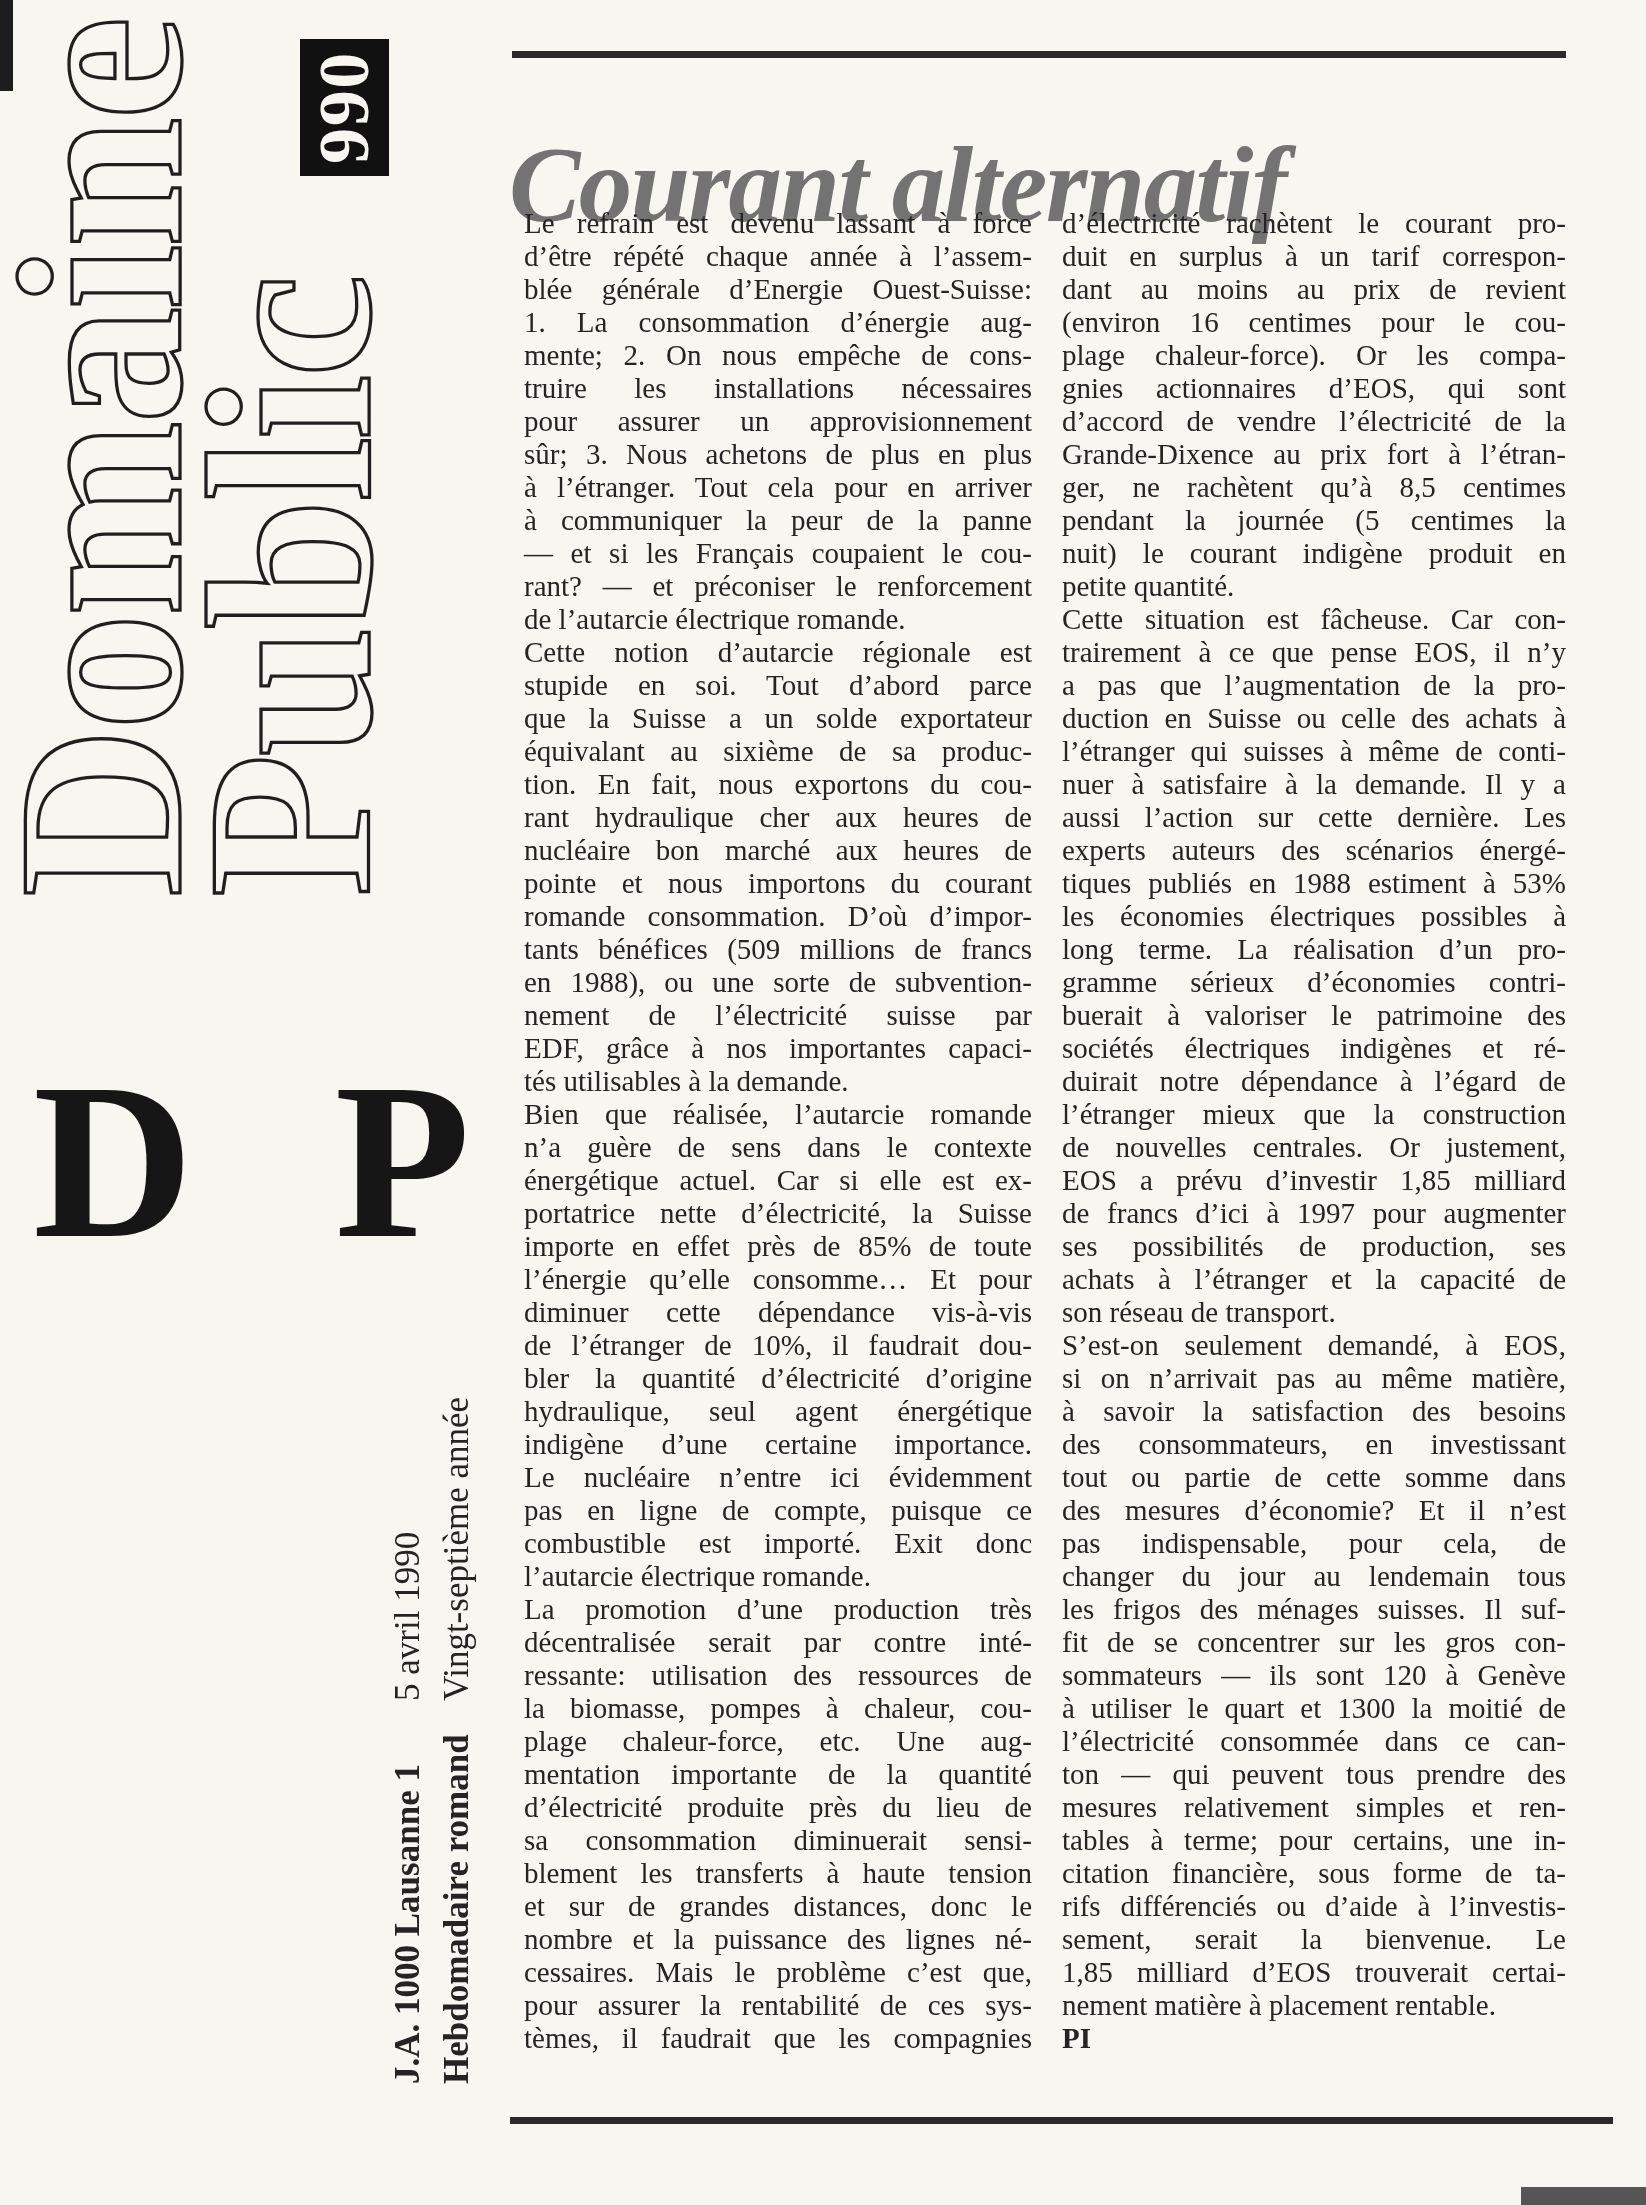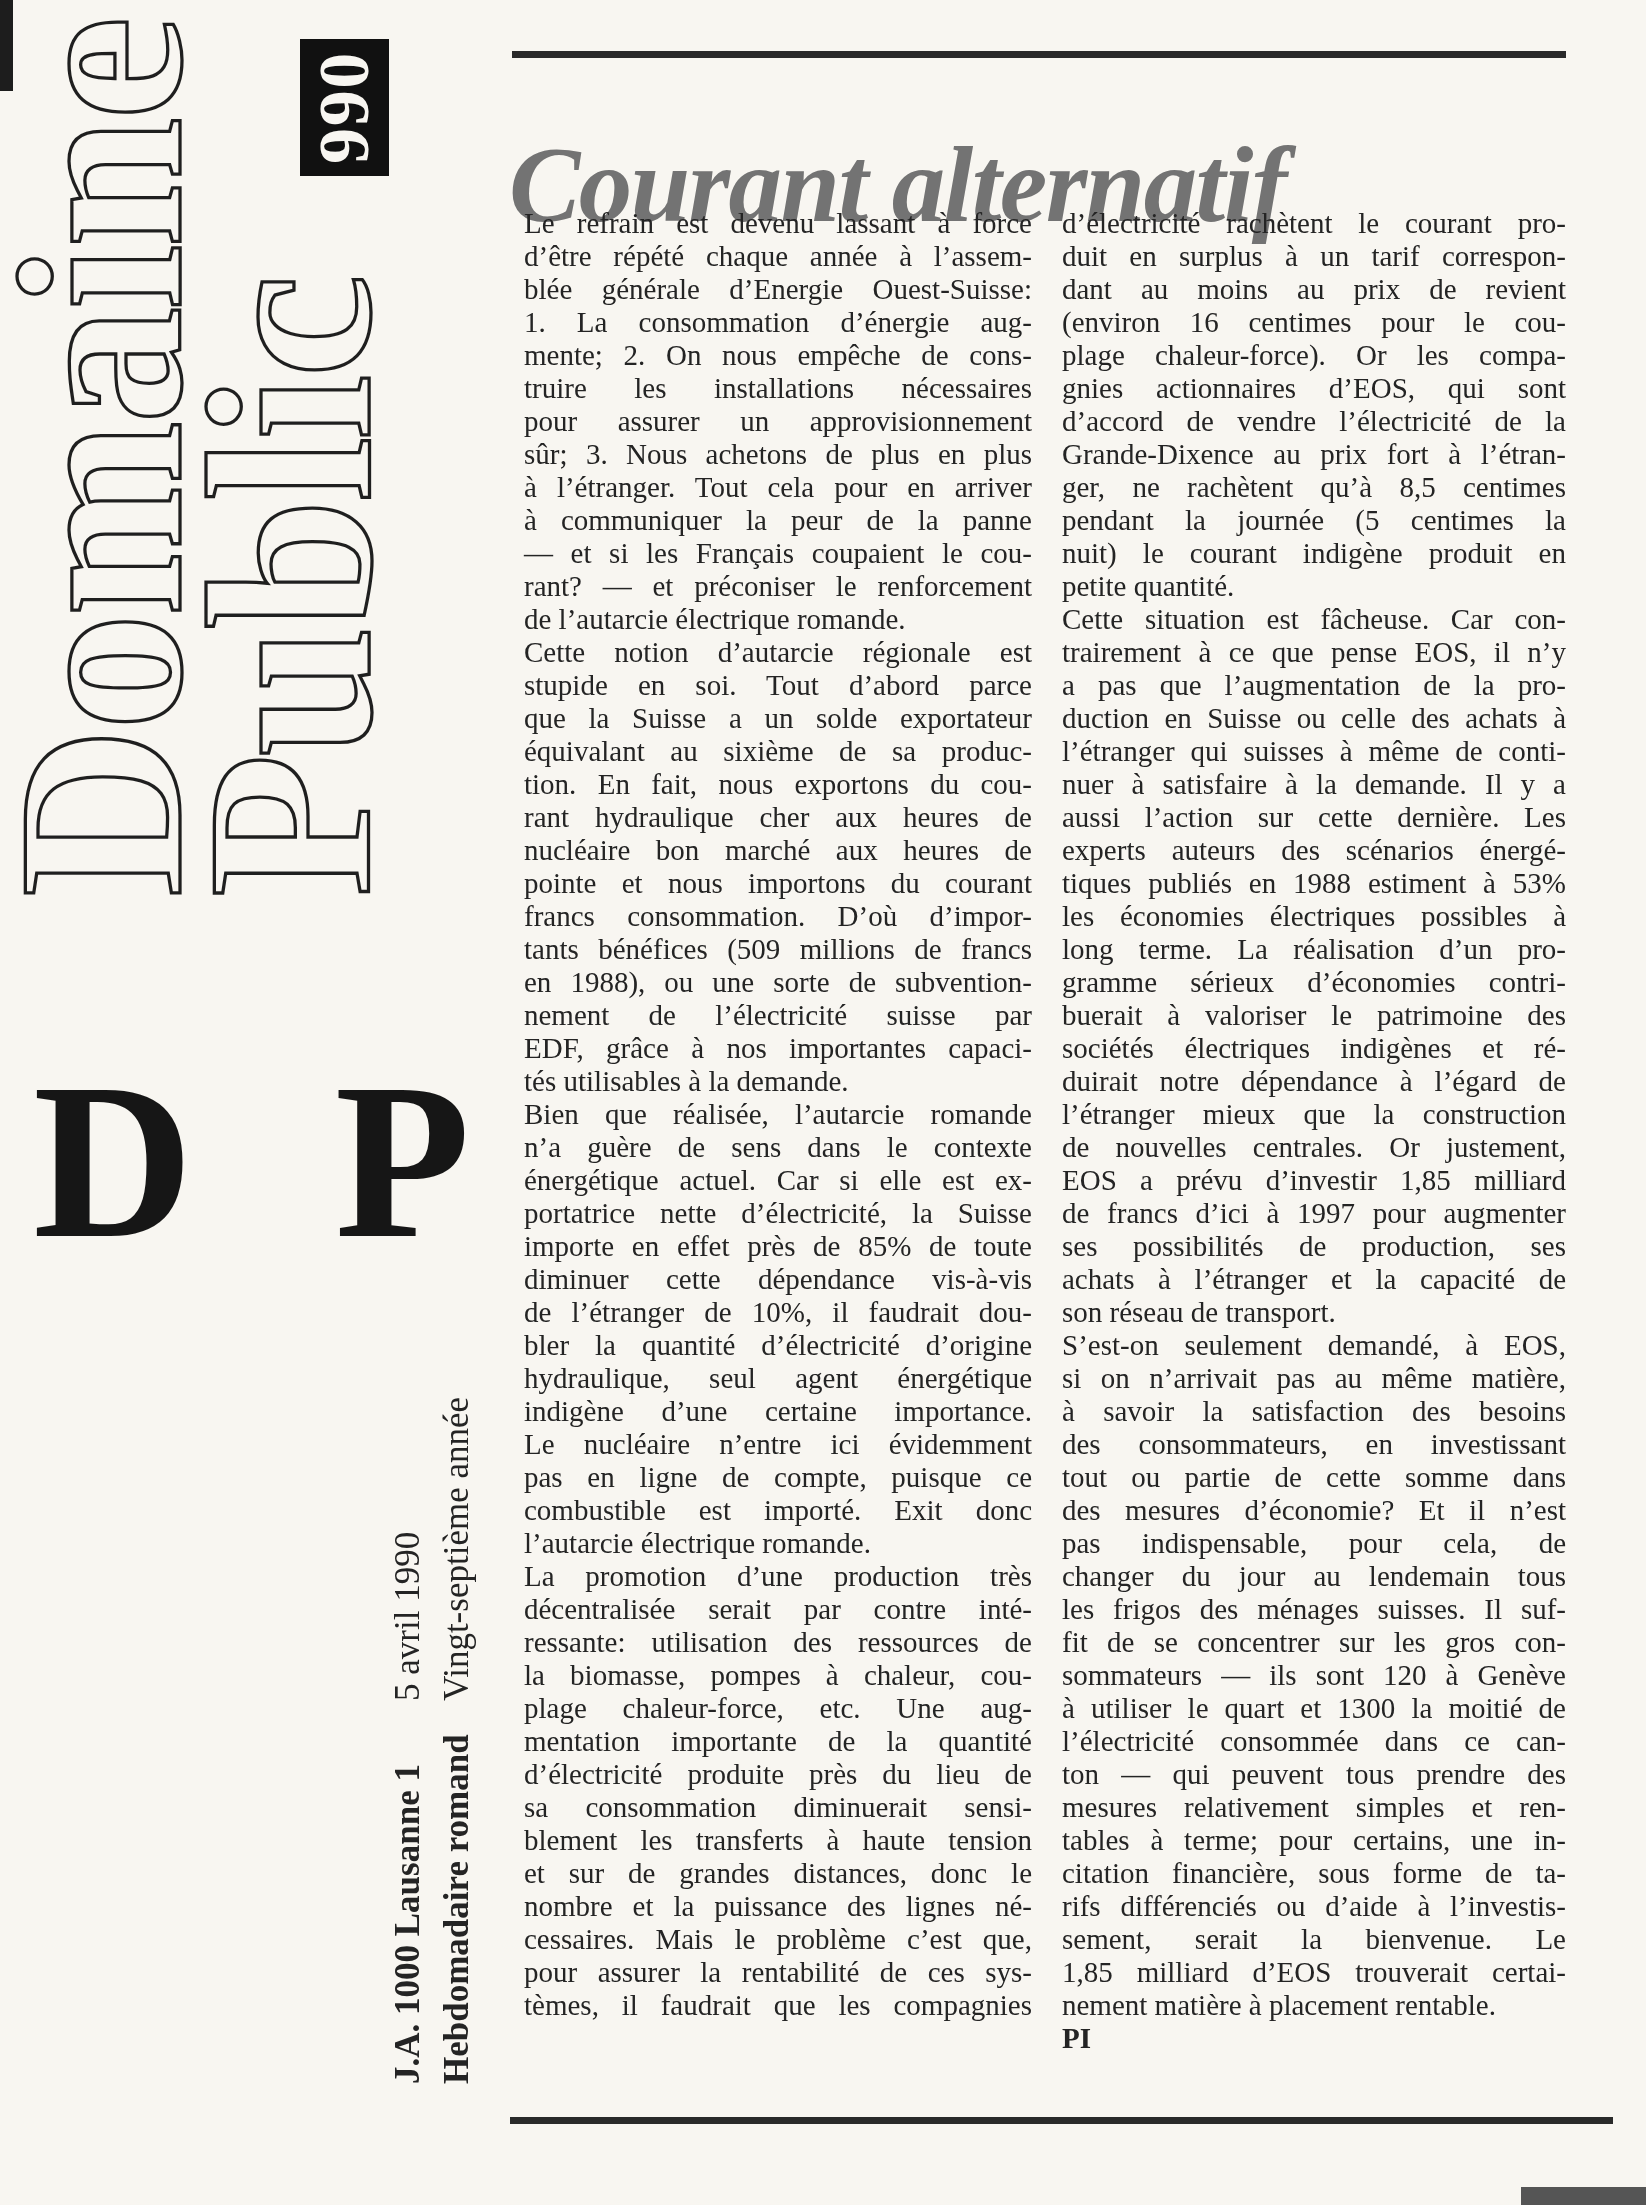--- a/index.html
+++ b/index.html
@@ -165,31 +165,32 @@
       <div class="line">rant? — et préconiser le renforcement</div>
       <div class="line pend">de l’autarcie électrique romande.</div>
       <div class="line">Cette notion d’autarcie régionale est</div>
       <div class="line">stupide en soi. Tout d’abord parce</div>
       <div class="line">que la Suisse a un solde exportateur</div>
       <div class="line">équivalant au sixième de sa produc-</div>
       <div class="line">tion. En fait, nous exportons du cou-</div>
       <div class="line">rant hydraulique cher aux heures de</div>
       <div class="line">nucléaire bon marché aux heures de</div>
       <div class="line">pointe et nous importons du courant</div>
-      <div class="line">francs consommation. D’où d’impor-</div>
+      <div class="line">romande consommation. D’où d’impor-</div>
       <div class="line">tants bénéfices (509 millions de francs</div>
       <div class="line">en 1988), ou une sorte de subvention-</div>
       <div class="line">nement de l’électricité suisse par</div>
       <div class="line">EDF, grâce à nos importantes capaci-</div>
       <div class="line pend">tés utilisables à la demande.</div>
       <div class="line">Bien que réalisée, l’autarcie romande</div>
       <div class="line">n’a guère de sens dans le contexte</div>
       <div class="line">énergétique actuel. Car si elle est ex-</div>
       <div class="line">portatrice nette d’électricité, la Suisse</div>
       <div class="line">importe en effet près de 85% de toute</div>
+      <div class="line">l’énergie qu’elle consomme… Et pour</div>
       <div class="line">diminuer cette dépendance vis-à-vis</div>
       <div class="line">de l’étranger de 10%, il faudrait dou-</div>
       <div class="line">bler la quantité d’électricité d’origine</div>
       <div class="line">hydraulique, seul agent énergétique</div>
       <div class="line">indigène d’une certaine importance.</div>
       <div class="line">Le nucléaire n’entre ici évidemment</div>
       <div class="line">pas en ligne de compte, puisque ce</div>
       <div class="line">combustible est importé. Exit donc</div>
       <div class="line pend">l’autarcie électrique romande.</div>
       <div class="line">La promotion d’une production très</div>

